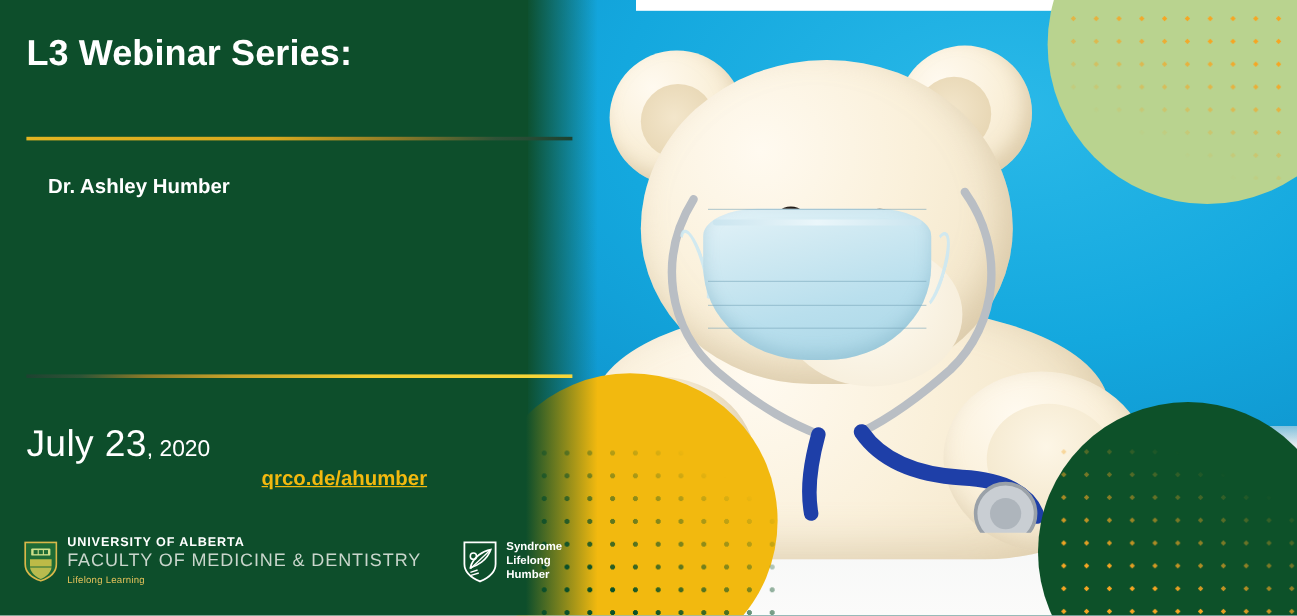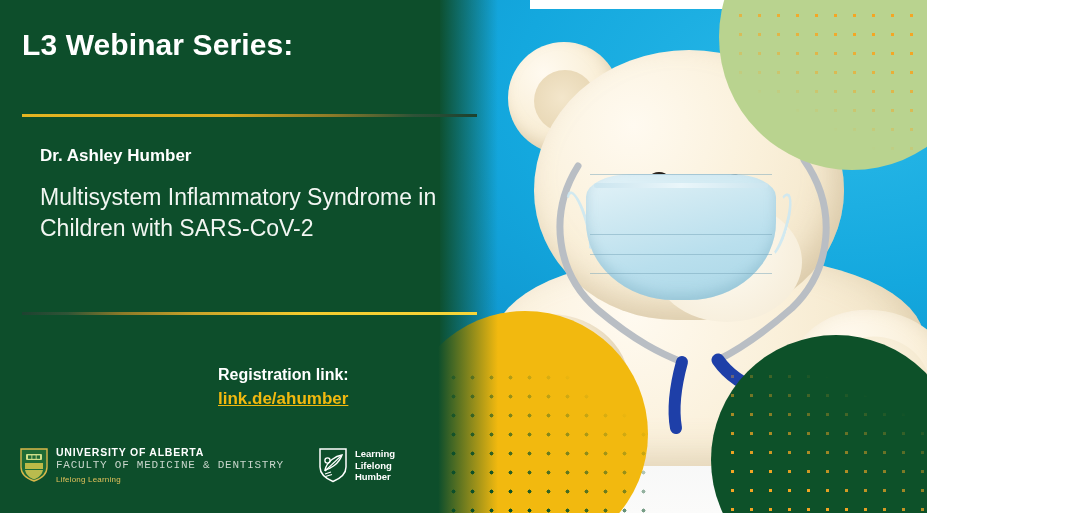--- a/index.html
+++ b/index.html
@@ -1,20 +1,20 @@
 <!DOCTYPE html>
 <html><head>
 <meta charset="utf-8">
 <style>
   html,body{margin:0;padding:0;background:#fff;}
   body{font-family:"Liberation Sans",sans-serif;}
 
   #poster{
     position:relative;
-    width:927px;height:513px;
+    width:1081px;height:513px;
     overflow:hidden;
     background:#0d4e2b;
   }
 
   
   .photo-side{
     position:absolute;top:0;left:440px;width:641px;height:513px;
     overflow:hidden;
   }
   
@@ -151,21 +151,21 @@
   .time .tz{font-size:12px;}
 
   .reg-label{position:absolute;left:218px;top:366px;color:#ffffff;font-size:16px;font-weight:bold;white-space:nowrap;}
   .reg-link{position:absolute;left:218px;top:389px;color:#f2b90f;font-size:17px;font-weight:bold;white-space:nowrap;}
 
   
   .logos{position:absolute;left:20px;top:447px;display:flex;align-items:center;gap:34px;}
   .ua-logo{display:flex;align-items:center;gap:8px;}
   .ua-text{line-height:1.05;}
   .ua-l1{color:#ffffff;font-size:10.5px;font-weight:bold;letter-spacing:.75px;}
-  .ua-l2{color:#c9d6cc;font-size:11px;letter-spacing:.75px;margin-top:2px;font-family:Liberation Mono, monospace;}
+  .ua-l2{color:#c9d6cc;font-size:15px;letter-spacing:.75px;margin-top:2px;}
   .ua-l3{color:#e2c15a;font-size:8px;margin-top:4px;letter-spacing:.2px;}
   .plp-logo{display:flex;align-items:center;gap:7px;}
   .plp-text{color:#ffffff;font-size:9.5px;font-weight:bold;line-height:1.25;}
 </style>
 </head>
 <body>
 
 <div id="poster">
 
   <div class="photo-side">
@@ -222,27 +222,28 @@
   <div class="c-dots-bl dots"></div>
 
   <div class="green-panel"></div>
 
   <div class="content">
     <div class="title1">L3 Webinar Series:</div>
 
     <div class="rule rule1"></div>
 
     <div class="speaker">Dr. Ashley Humber</div>
-    <div class="talk">Multisystem Inflammatory Syndrome in Children with SARS-CoV-2</div>
 
     <div class="rule rule2"></div>
 
-
-    <div class="reg-label">Registration link:</div>
-    <a class="reg-link" href="#">link.de/ahumber</a>
+    <div class="date-line">
+      <span class="date-big">July 23</span><span class="date-year">, 2020</span>
+    </div>
+
+    <a class="reg-link" href="#">qrco.de/ahumber</a>
 
     <div class="logos">
       <div class="ua-logo">
         <svg width="28" height="34" viewBox="0 0 28 34">
           <path d="M1 1 H27 V19 C27 27 20 31 14 33 C8 31 1 27 1 19 Z" fill="#1f6b35" stroke="#d9b84a" stroke-width="1.4"></path>
           <rect x="6" y="6" width="16" height="6" rx="1" fill="#cfe08a"></rect>
           <rect x="8" y="7.4" width="3.4" height="3.4" fill="#1f6b35"></rect>
           <rect x="12.3" y="7.4" width="3.4" height="3.4" fill="#1f6b35"></rect>
           <rect x="16.6" y="7.4" width="3.4" height="3.4" fill="#1f6b35"></rect>
           <path d="M5 15 H23 V21 H5 Z" fill="#d9c84a" opacity=".85"></path>
@@ -257,20 +258,20 @@
 
       <div class="plp-logo">
         <svg width="30" height="36" viewBox="0 0 30 36">
           <path d="M2 2 H28 V20 C28 28 21 32 15 34.5 C9 32 2 28 2 20 Z" fill="none" stroke="#ffffff" stroke-width="1.5"></path>
           <path d="M24 8 C18 9 9 14 7 23 C12 22 21 17 24 8 Z" fill="none" stroke="#ffffff" stroke-width="1.4"></path>
           <path d="M23 9 L7 24" stroke="#ffffff" stroke-width="1.2"></path>
           <circle cx="9.5" cy="13.5" r="2.6" fill="none" stroke="#ffffff" stroke-width="1.3"></circle>
           <path d="M7 27 L13 25 M7.5 29.5 L14 27.5" stroke="#ffffff" stroke-width="1.1"></path>
         </svg>
         <div class="plp-text">
-          <div>Learning</div>
+          <div>Syndrome</div>
           <div>Lifelong</div>
           <div>Humber</div>
         </div>
       </div>
     </div>
   </div>
 </div>
 
 </body></html>

